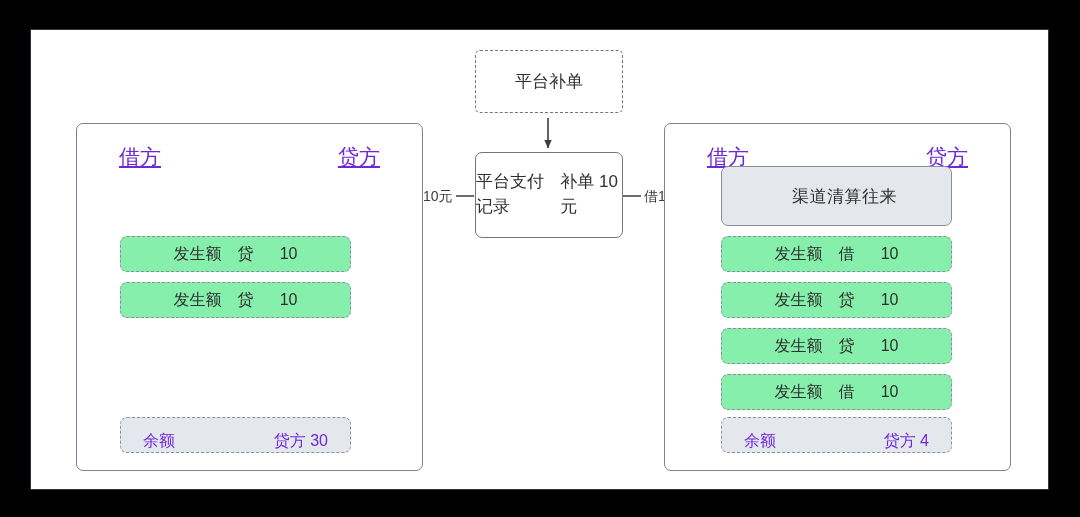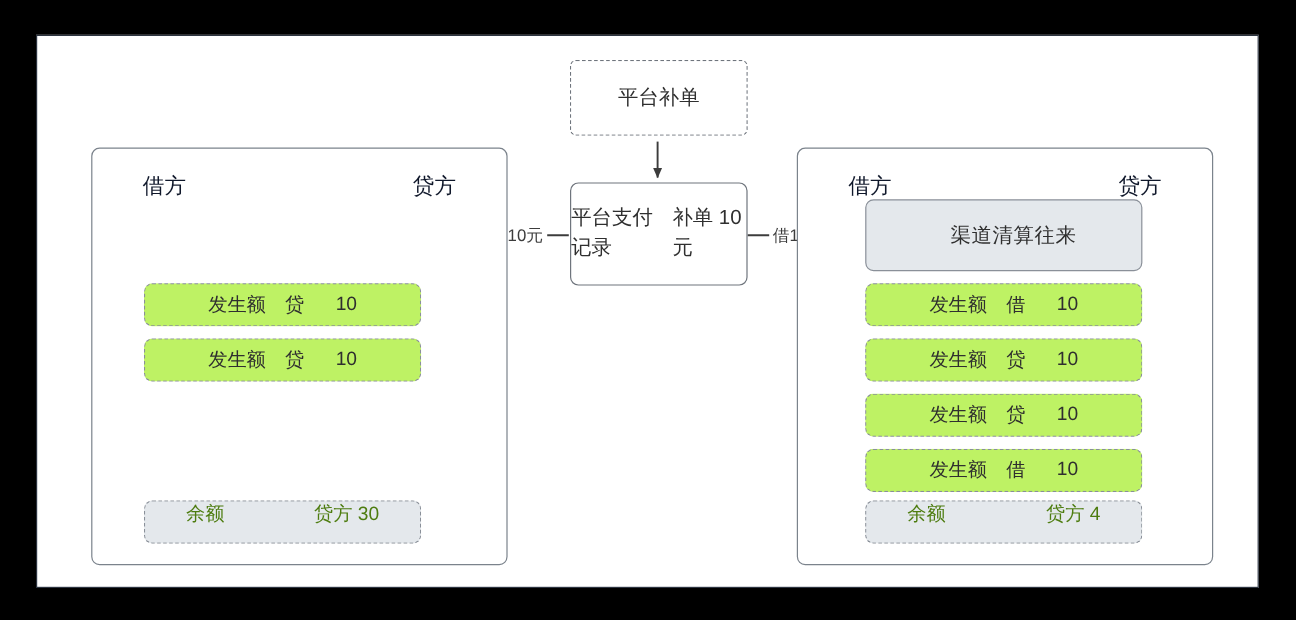--- a/index.html
+++ b/index.html
@@ -37,24 +37,25 @@
   .panel {
     position: absolute;
     box-sizing: border-box;
     border: 1.6px solid #7b838c;
     border-radius: 7px;
     background: #ffffff;
   }
 
   .col-head {
     position: absolute;
-    font-size: 18px;
-    color: #0f172a;
+    font-size: 21px;
+    color: #6d28d9;
     line-height: 1;
     white-space: nowrap;
+    text-decoration: underline;
   }
 
   .acct-title {
     position: absolute;
     box-sizing: border-box;
     border: 1.6px solid #8a9099;
     border-radius: 7px;
     background: #e4e8ec;
     display: flex;
     align-items: center;
@@ -62,43 +63,43 @@
     font-size: 17px;
     color: #2f2f2f;
     letter-spacing: .5px;
   }
 
   .entry-row {
     position: absolute;
     box-sizing: border-box;
     border: 1.6px dashed #8a9099;
     border-radius: 7px;
-    background: #bef264;
+    background: #86efac;
     display: flex;
     align-items: center;
     justify-content: center;
     font-size: 16px;
     color: #2f2f2f;
   }
   .entry-row .e-label { margin-right: 16px; }
   .entry-row .e-side  { margin-right: 22px; }
   .entry-row .e-amt   { min-width: 22px; text-align: right; }
 
   .balance-row {
     position: absolute;
     box-sizing: border-box;
     border: 1.6px dashed #8a9099;
     border-radius: 7px;
     background: #e4e8ec;
     display: flex;
-    align-items: flex-start;
+    align-items: flex-end;
     justify-content: space-between;
-    padding: 0 34px;
+    padding: 0 22px;
     font-size: 16px;
-    color: #4d7c0f;
+    color: #6d28d9;
   }
 
   .dashed-box {
     position: absolute;
     box-sizing: border-box;
     border: 1.6px dashed #6f757d;
     border-radius: 5px;
     background: #ffffff;
     display: flex;
     align-items: center;

